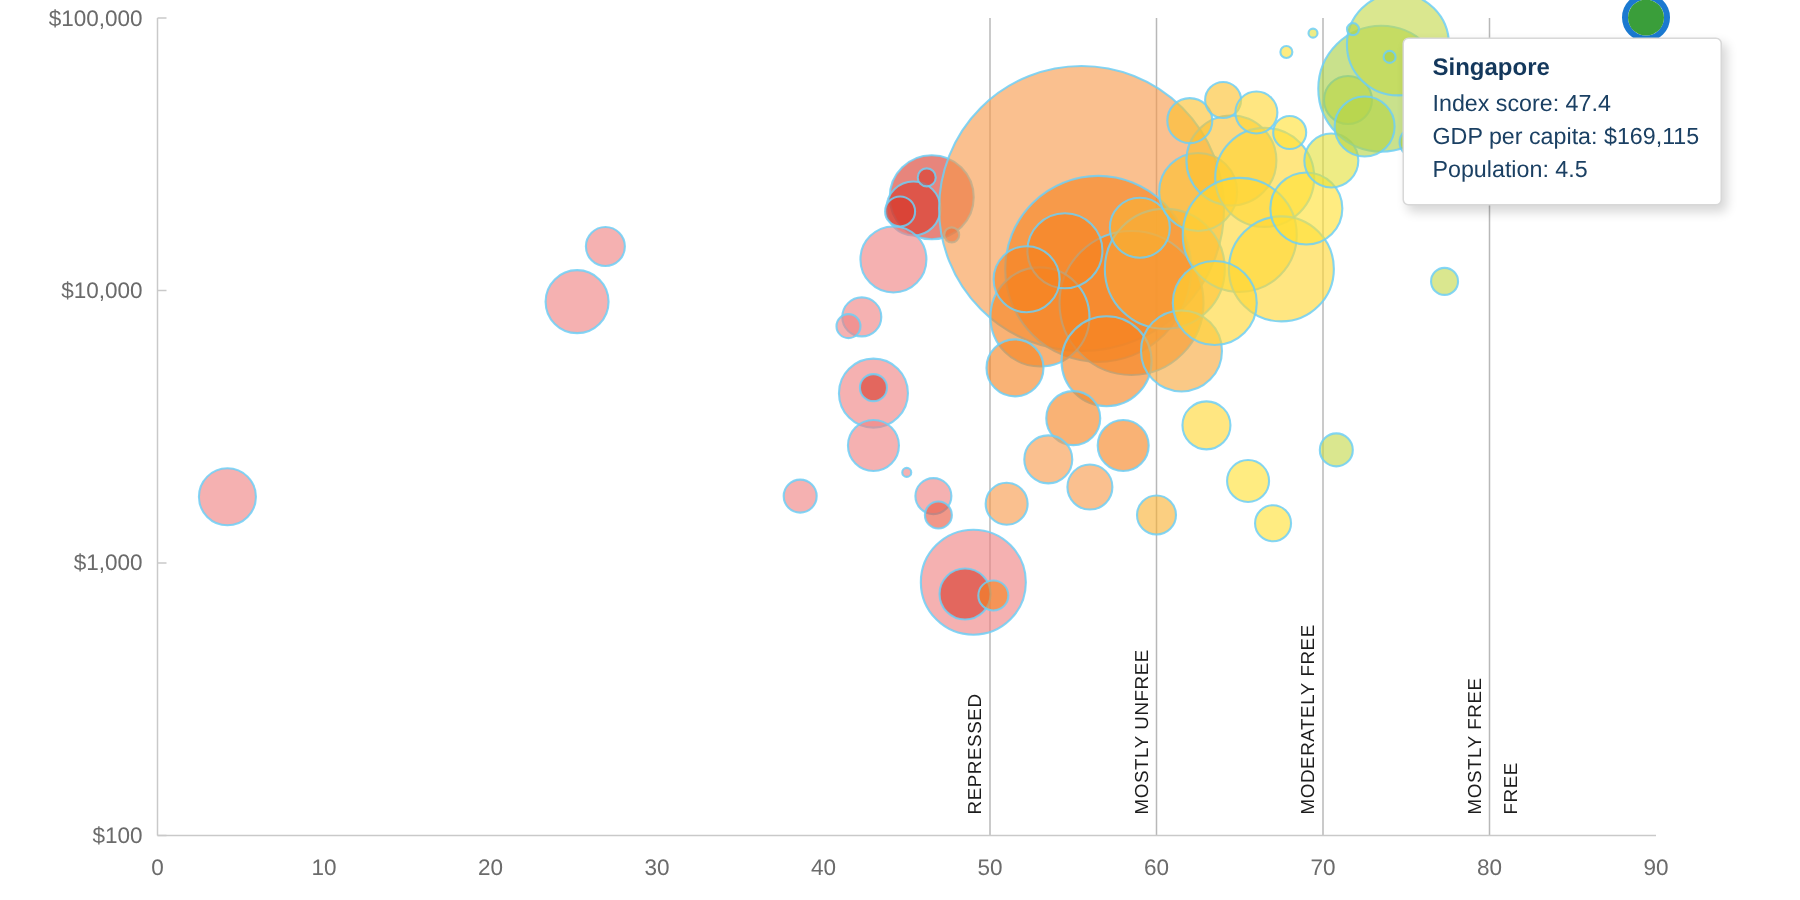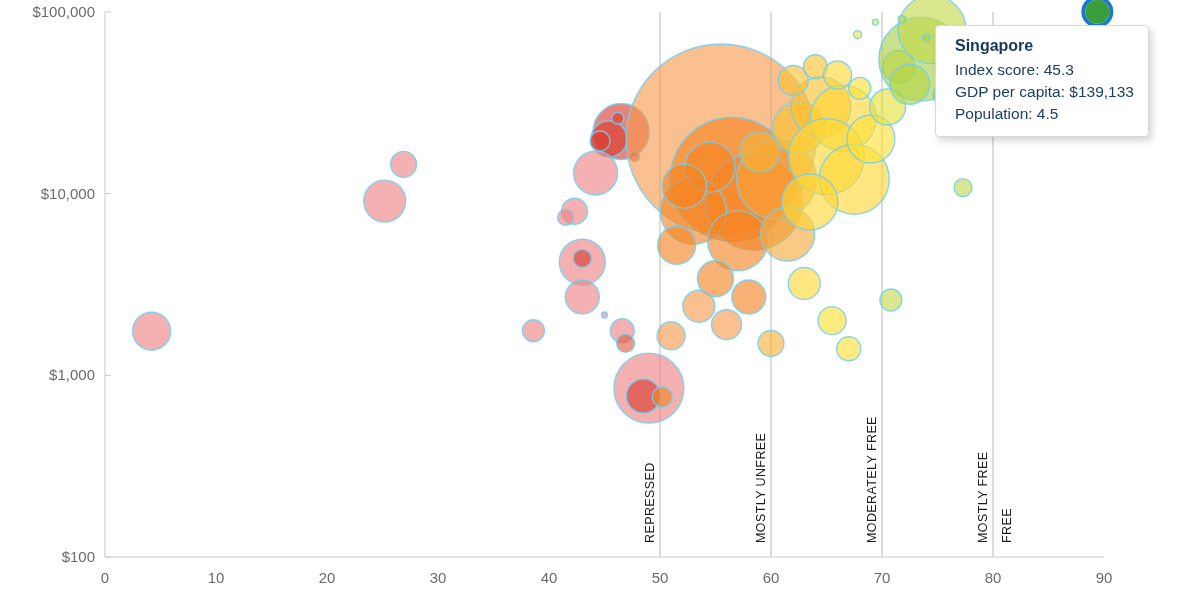--- a/index.html
+++ b/index.html
@@ -150,18 +150,18 @@
         <text x="0" y="0" class="band-label" transform="translate(1011.42,543) rotate(-90)" text-anchor="start">FREE</text>
       </g>
     <g id="highlight-layer">
         <circle cx="1097.3400000000001" cy="11.728274391088576" r="14" fill="none" stroke="#1b79d0" stroke-width="4"></circle>
         <circle cx="1097.3400000000001" cy="11.728274391088576" r="12" fill="#3a9e3a"></circle>
       </g>
   </svg>
 
   <div class="tooltip" id="tooltip" style="left:935px;top:25px;padding-left:19px;">
     <div class="tt-title">Singapore</div>
-    <div class="tt-row">Index score: 45.3</div>
-    <div class="tt-row">GDP per capita: $139,133</div>
+    <div class="tt-row">Index score: 47.4</div>
+    <div class="tt-row">GDP per capita: $169,115</div>
     <div class="tt-row">Population: 4.5</div>
   </div>
 
 </div>
 
 </body></html>

